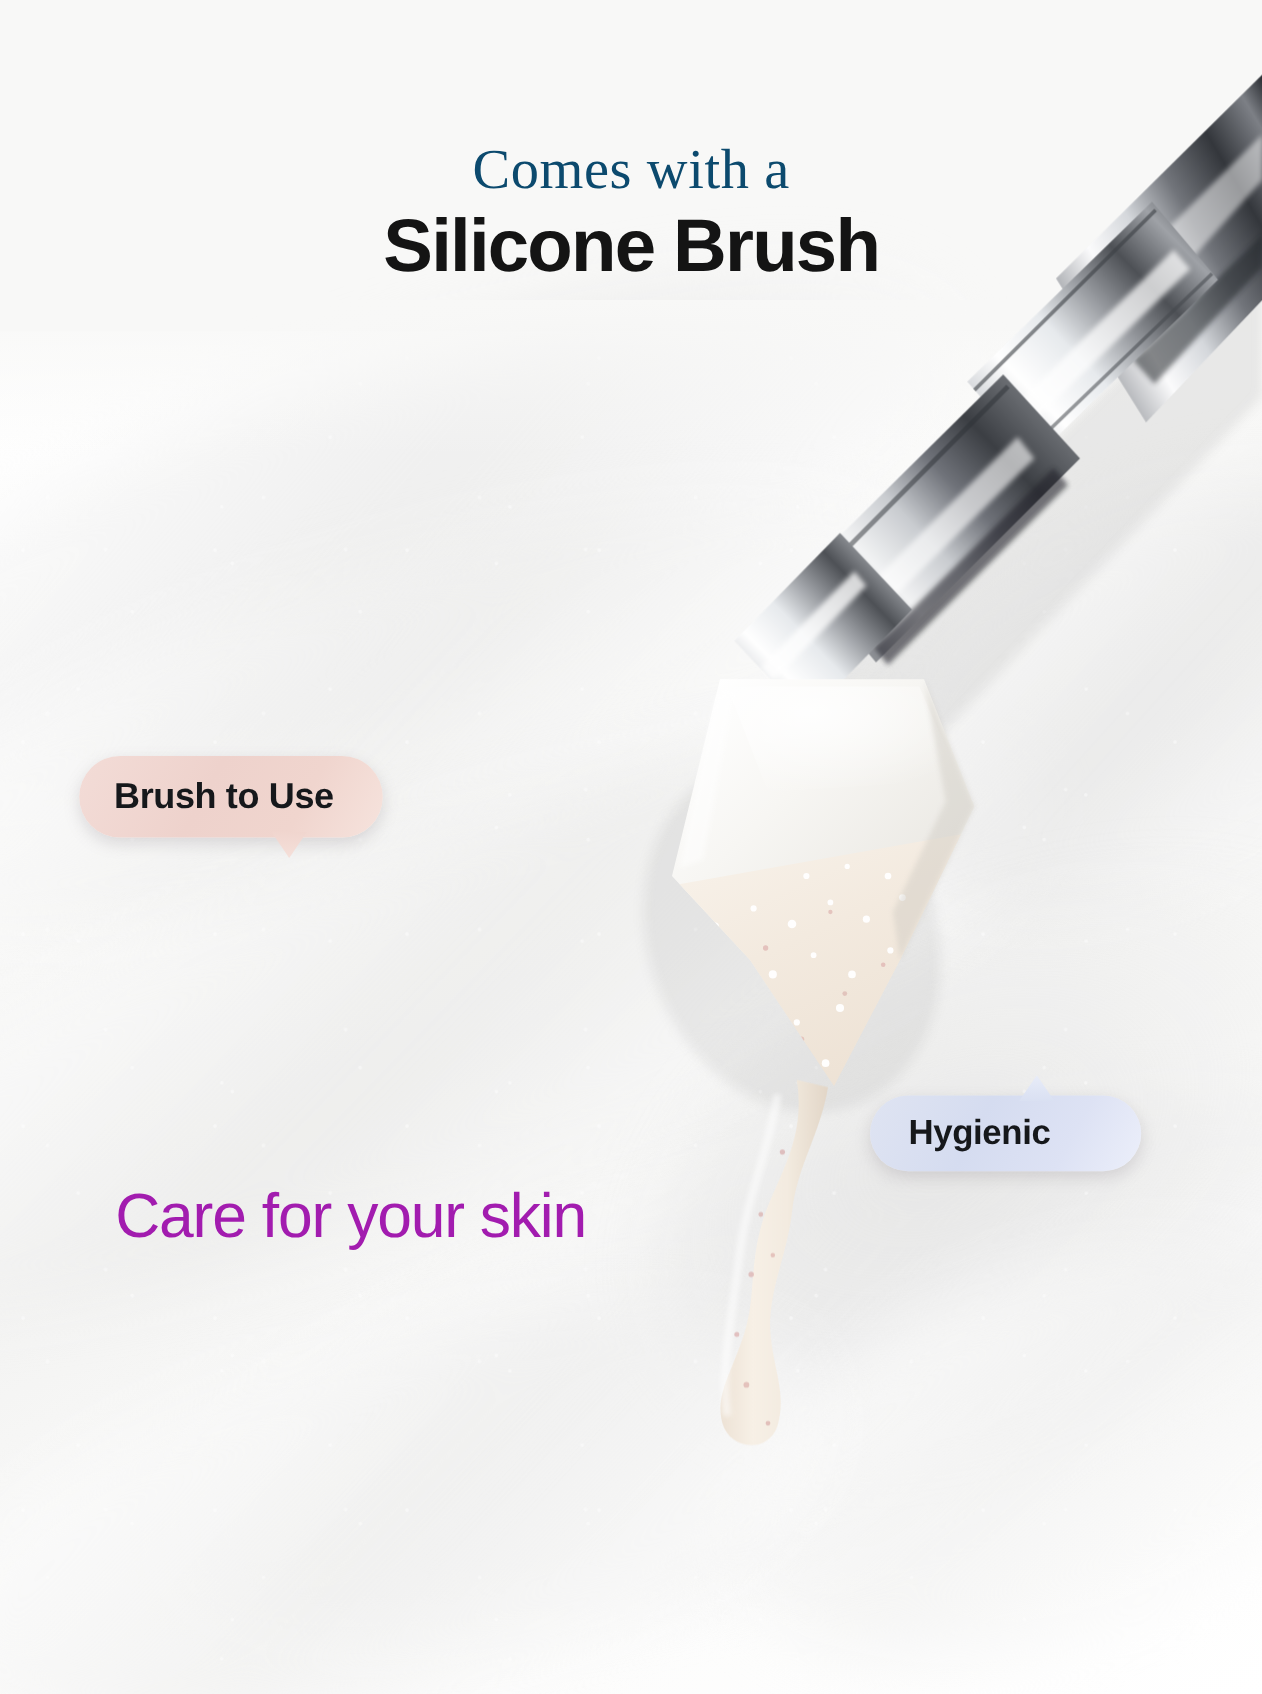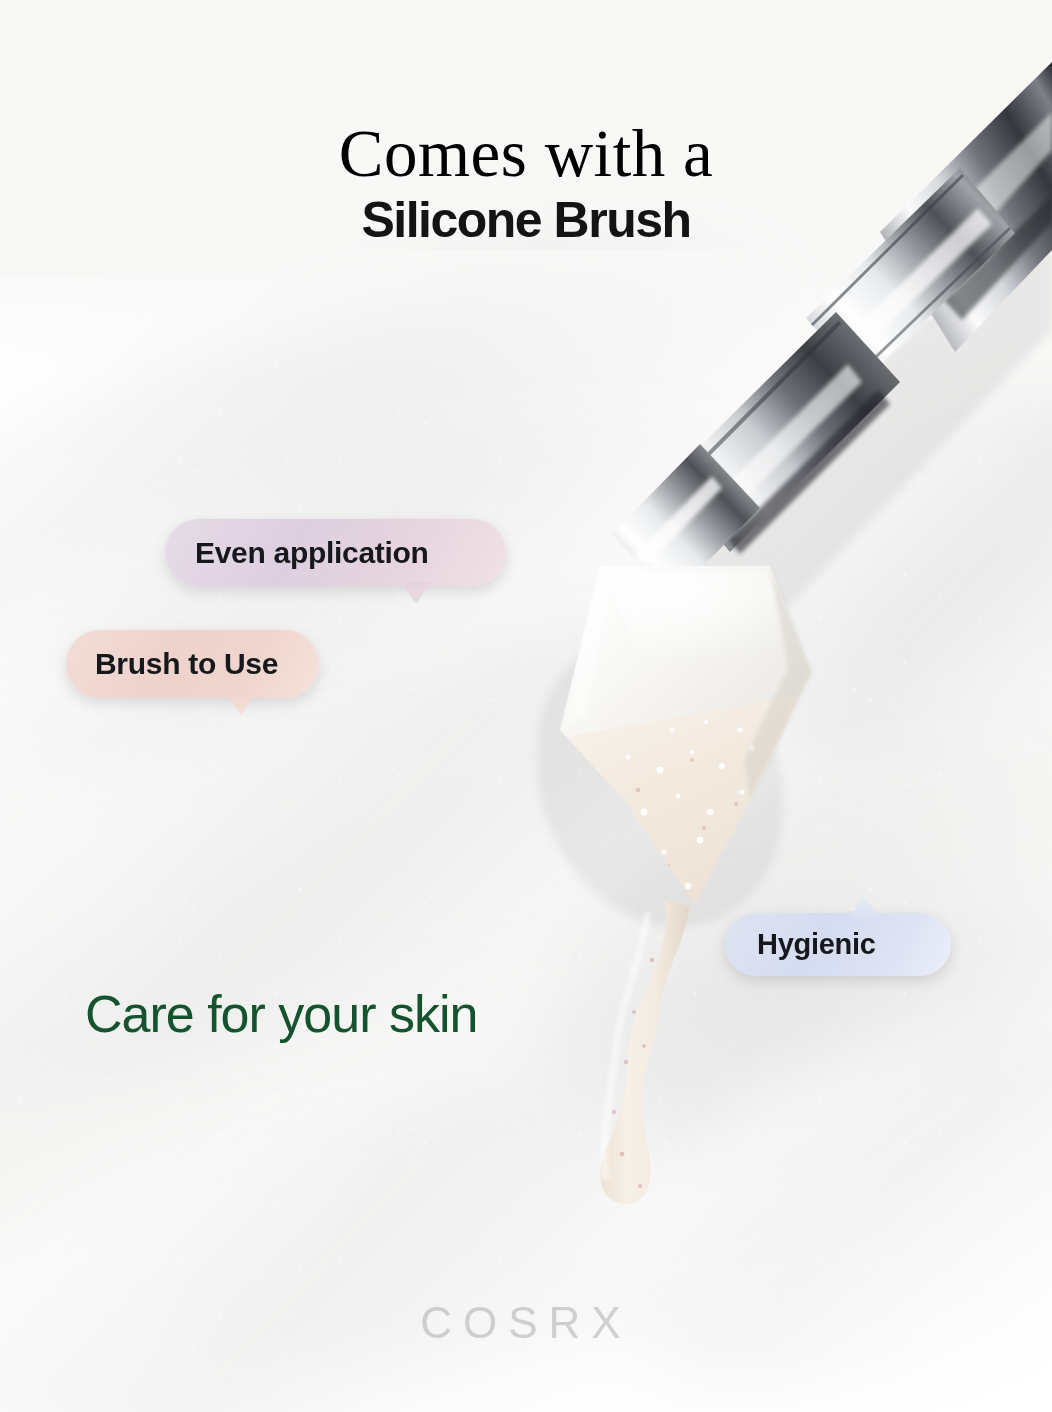--- a/index.html
+++ b/index.html
@@ -101,31 +101,31 @@
   .headline {
     position: absolute;
     left: 0; top: 118px;
     width: 1052px;
     text-align: center;
     z-index: 40;
   }
   .headline-serif {
     display: block;
     font-family: "Liberation Serif", serif;
-    font-size: 67px;
+    font-size: 47px;
     line-height: 1.05;
-    color: #000000;
+    color: #0c4a6e;
     letter-spacing: .5px;
   }
   .headline-bold {
     display: block;
     margin-top: 6px;
     font-family: "Liberation Sans", sans-serif;
     font-weight: bold;
-    font-size: 50px;
+    font-size: 62px;
     line-height: 1.05;
     color: #141414;
     letter-spacing: -1.5px;
   }
 
   
   .brush-layer {
     position: absolute;
     left: 0; top: 0; width: 1052px; height: 1412px;
     z-index: 20;
@@ -187,23 +187,23 @@
   }
   #pill-hyg .tail {
     left: 124px; top: -17px;
     background: linear-gradient(0deg, #d9e0f2 0%, #e8ecf8 100%);
     clip-path: polygon(50% 0, 100% 100%, 0 100%);
   }
 
   
   .bottom-copy {
     position: absolute;
-    left: 85px; top: 982px;
+    left: 96px; top: 982px;
     z-index: 55;
-    color: #14532d;
+    color: #a21caf;
     letter-spacing: -1px;
   }
   .copy-line { display: block; font-size: 52px; line-height: 1.24; white-space: nowrap; }
   .copy-line.regular { font-weight: normal; }
   .copy-line.bold { font-weight: bold; }
   .copy-line .b { font-weight: bold; }
 
   
   .watermark {
     position: absolute;
@@ -393,34 +393,29 @@
         <circle cx="644" cy="1046" r="1.9" fill="#dba8a4"></circle>
       </g>
     </g>
   </svg>
 
   <div class="headline">
     <span class="headline-serif">Comes with a</span>
     <span class="headline-bold">Silicone Brush</span>
   </div>
 
-  <div class="pill" id="pill-even">
-    <span class="pill-label">Even application</span>
-    <span class="tail"></span>
-  </div>
 
   <div class="pill" id="pill-easy">
     <span class="pill-label">Brush to Use</span>
     <span class="tail"></span>
   </div>
 
   <div class="pill" id="pill-hyg">
     <span class="pill-label">Hygienic</span>
     <span class="tail"></span>
   </div>
 
   <div class="bottom-copy">
     <span class="copy-line regular">Care for your skin</span>
   </div>
 
-  <div class="watermark">COSRX</div>
 
 </div>
 
 </body></html>

